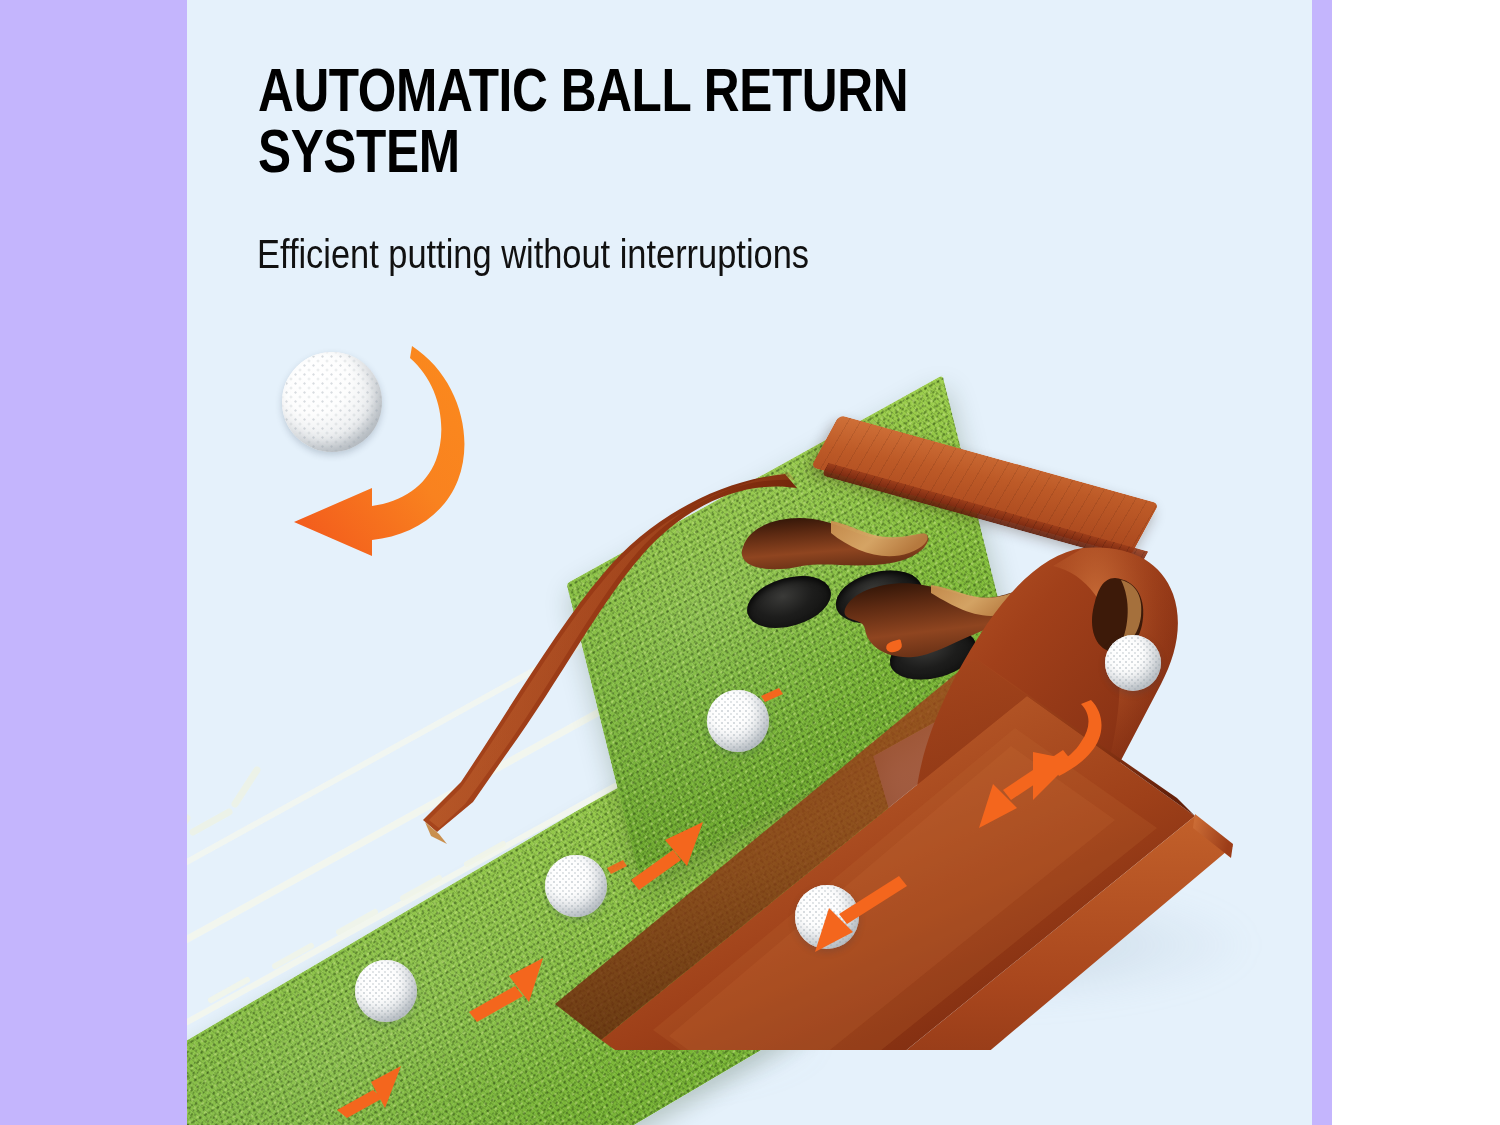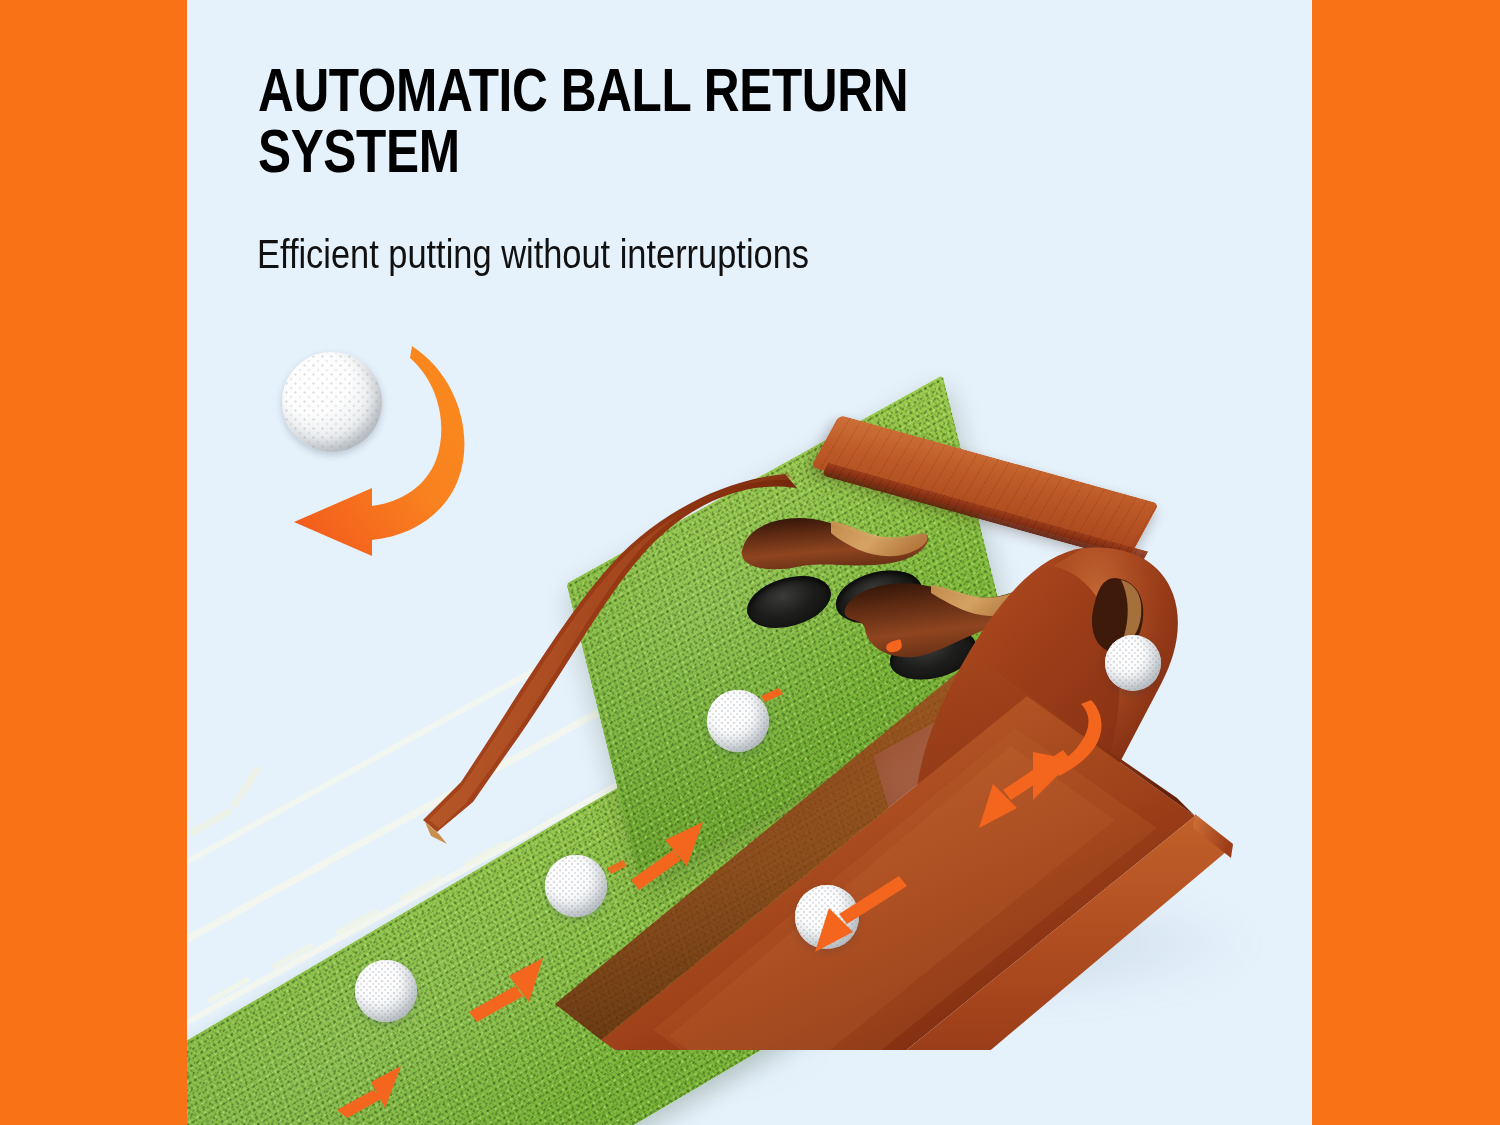--- a/index.html
+++ b/index.html
@@ -1,19 +1,19 @@
 <!DOCTYPE html>
 <html><head>
 <meta charset="utf-8">
 <style>
   * { margin:0; padding:0; box-sizing:border-box; }
   html, body { width:1500px; height:1125px; background:#ffffff; overflow:hidden; }
   body { font-family:"Liberation Sans", sans-serif; }
 
-  #stage { position:relative; width:1500px; height:1125px; background:#f97316; }
+  #stage { position:relative; width:1332px; height:1125px; background:#c4b5fd; }
 
   
   #panel {
     position:absolute; left:187px; top:0; width:1125px; height:1125px;
     background:#e5f1fb;
     overflow:hidden;
   }
 
   
   #title {

